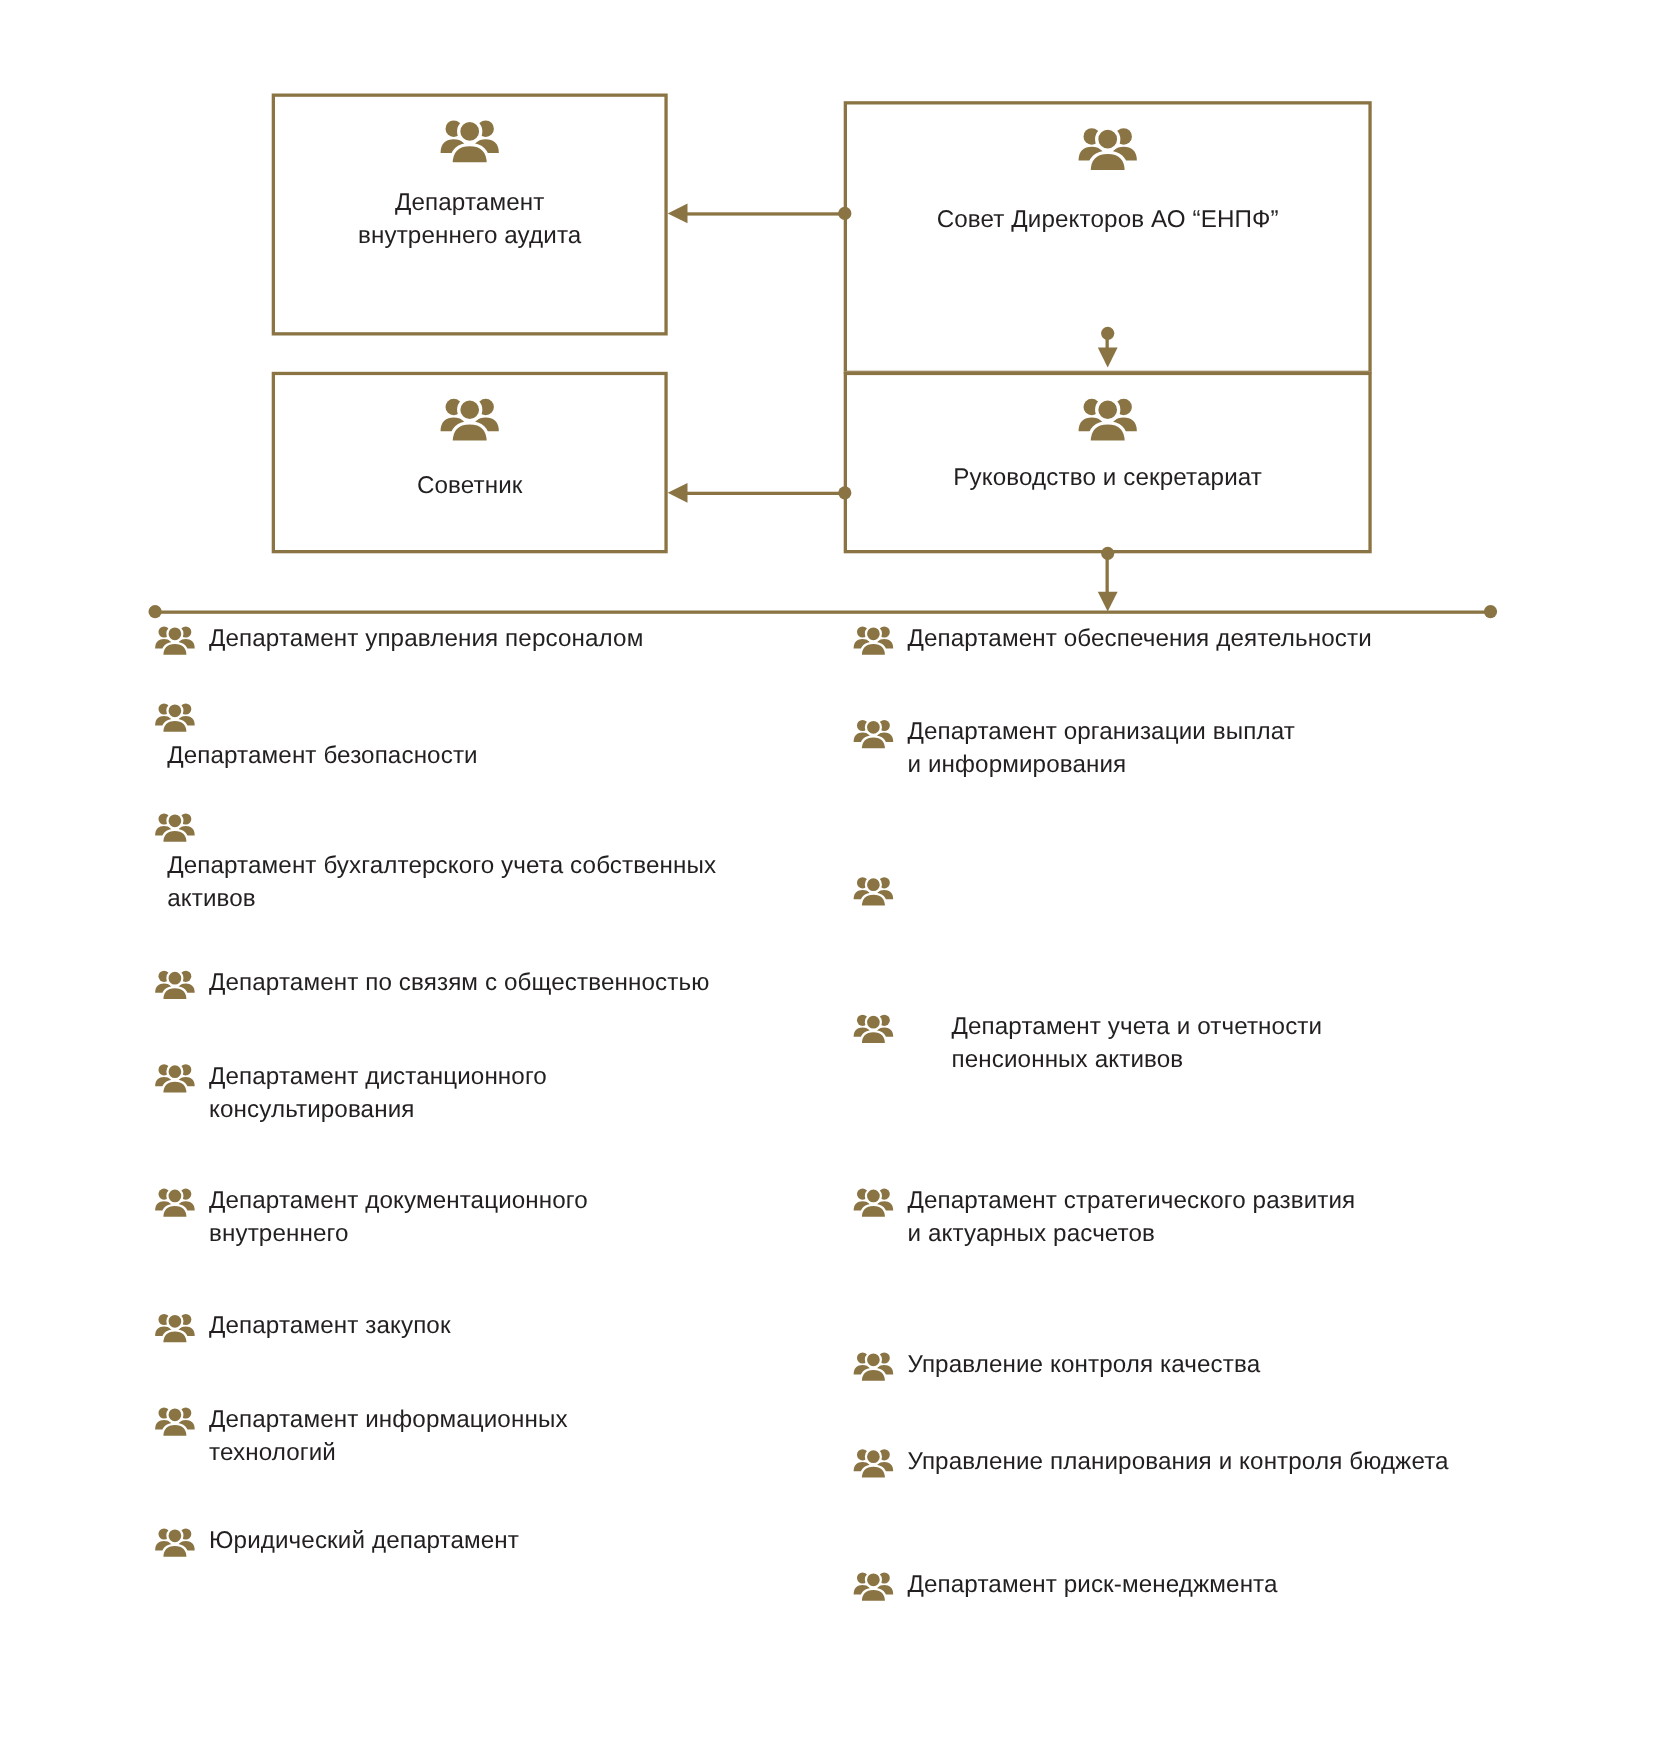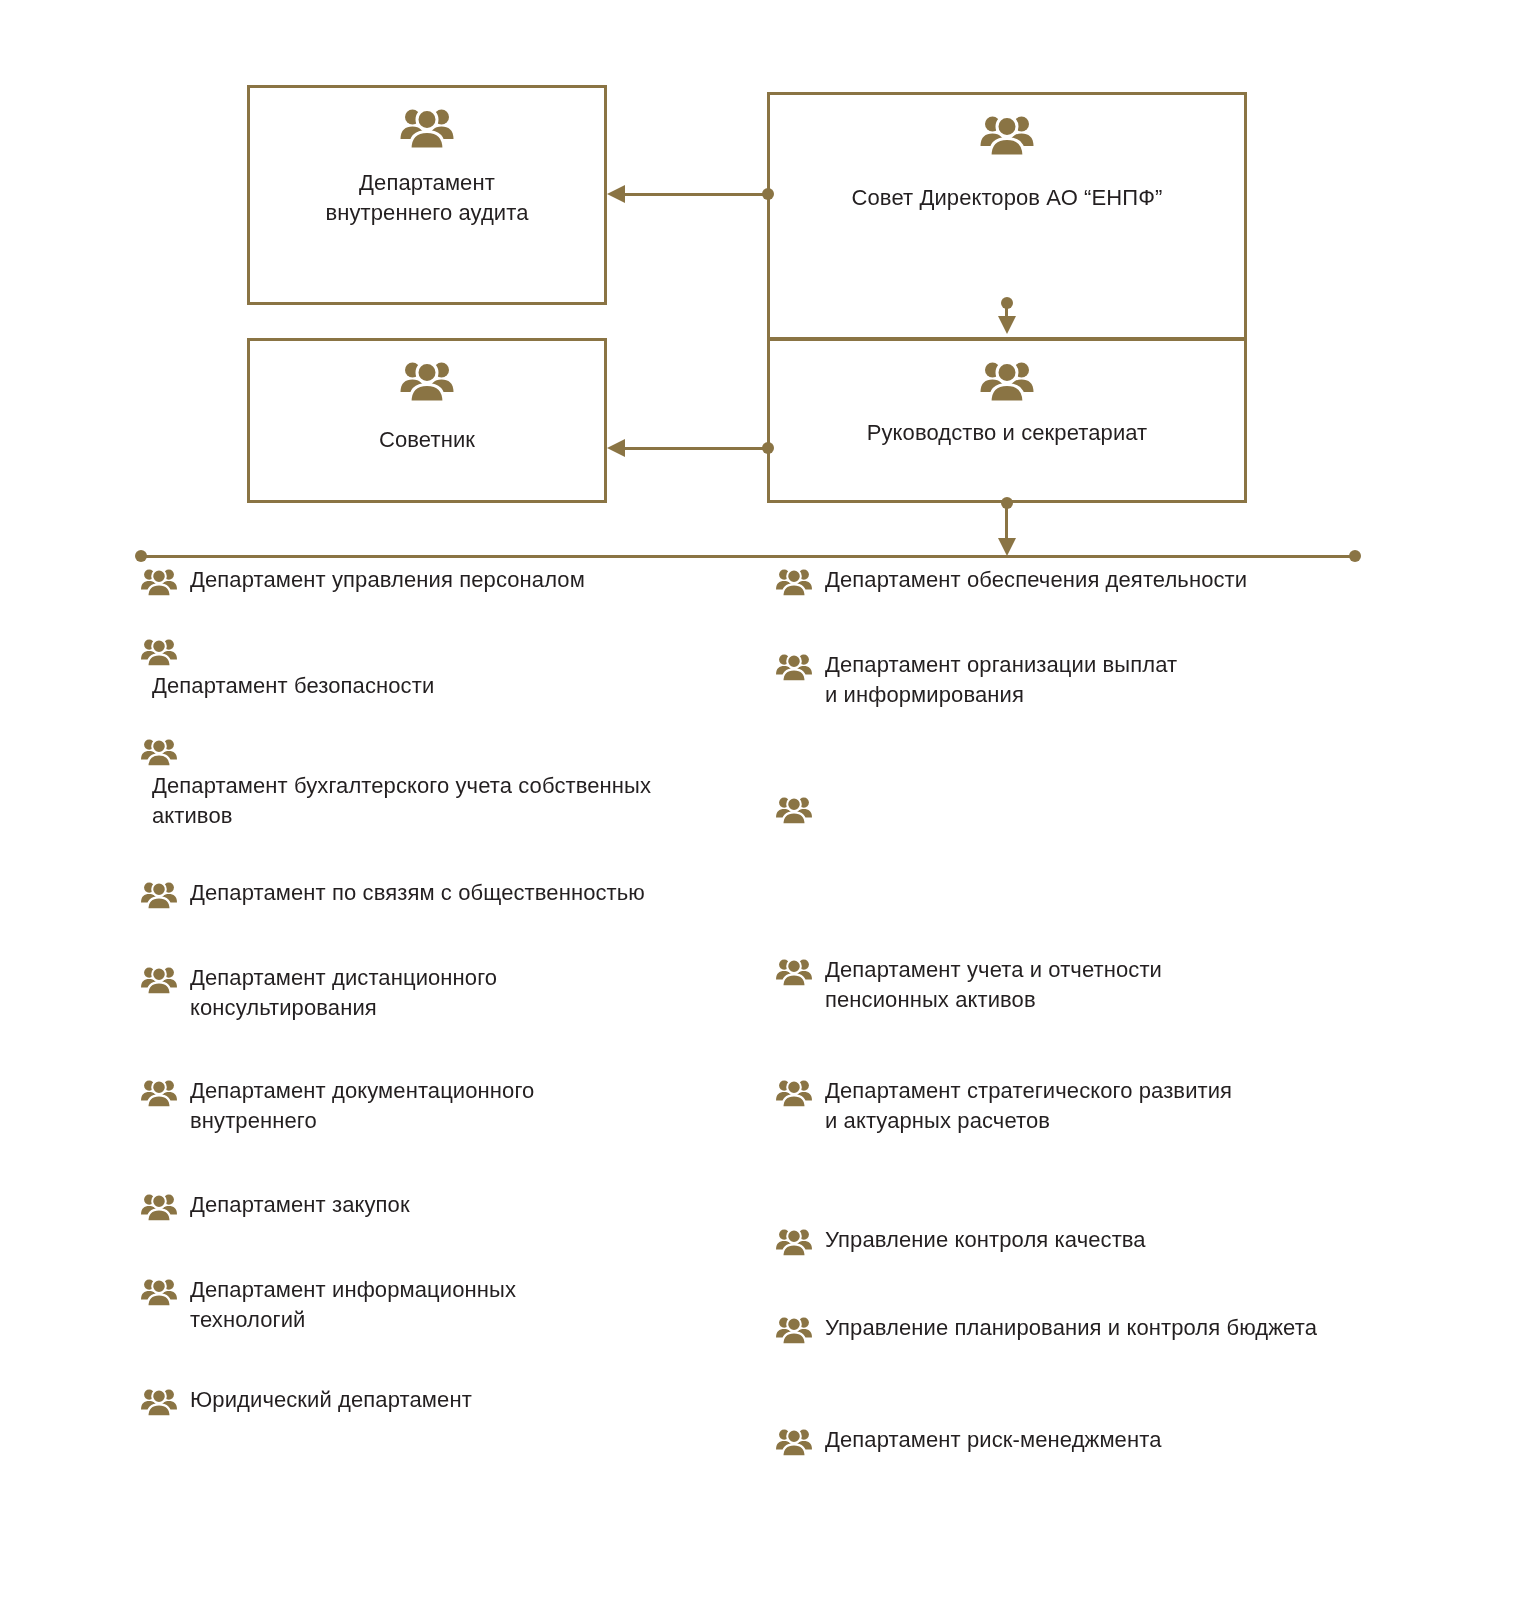--- a/index.html
+++ b/index.html
@@ -351,21 +351,21 @@
       <div class="dept-item" style="top: 228px;">
         <span class="dept-icon"><svg width="38" height="30" viewBox="0 0 56 44" aria-hidden="true">
             <circle cx="13.5" cy="11" r="7.5" fill="#8a7444"></circle>
             <path d="M1.5 33 C1.5 24 6.5 20.5 13.5 20.5 C20.5 20.5 25.5 24 25.5 33 Z" fill="#8a7444"></path>
             <circle cx="42.5" cy="11" r="7.5" fill="#8a7444"></circle>
             <path d="M30.5 33 C30.5 24 35.5 20.5 42.5 20.5 C49.5 20.5 54.5 24 54.5 33 Z" fill="#8a7444"></path>
             <circle cx="28" cy="13.5" r="10" fill="#8a7444" stroke="#ffffff" stroke-width="3"></circle>
             <path d="M11 43 C11 30.5 18 25.5 28 25.5 C38 25.5 45 30.5 45 43 Z" fill="#8a7444" stroke="#ffffff" stroke-width="3"></path>
           </svg></span>
       </div>
-      <div class="dept-item" style="top: 390px;">
+      <div class="dept-item" style="top: 353px; gap: 40px;">
         <span class="dept-icon"><svg width="38" height="30" viewBox="0 0 56 44" aria-hidden="true">
             <circle cx="13.5" cy="11" r="7.5" fill="#8a7444"></circle>
             <path d="M1.5 33 C1.5 24 6.5 20.5 13.5 20.5 C20.5 20.5 25.5 24 25.5 33 Z" fill="#8a7444"></path>
             <circle cx="42.5" cy="11" r="7.5" fill="#8a7444"></circle>
             <path d="M30.5 33 C30.5 24 35.5 20.5 42.5 20.5 C49.5 20.5 54.5 24 54.5 33 Z" fill="#8a7444"></path>
             <circle cx="28" cy="13.5" r="10" fill="#8a7444" stroke="#ffffff" stroke-width="3"></circle>
             <path d="M11 43 C11 30.5 18 25.5 28 25.5 C38 25.5 45 30.5 45 43 Z" fill="#8a7444" stroke="#ffffff" stroke-width="3"></path>
           </svg></span>
         <span class="dept-label">Департамент учета и отчетности
 пенсионных активов</span>

